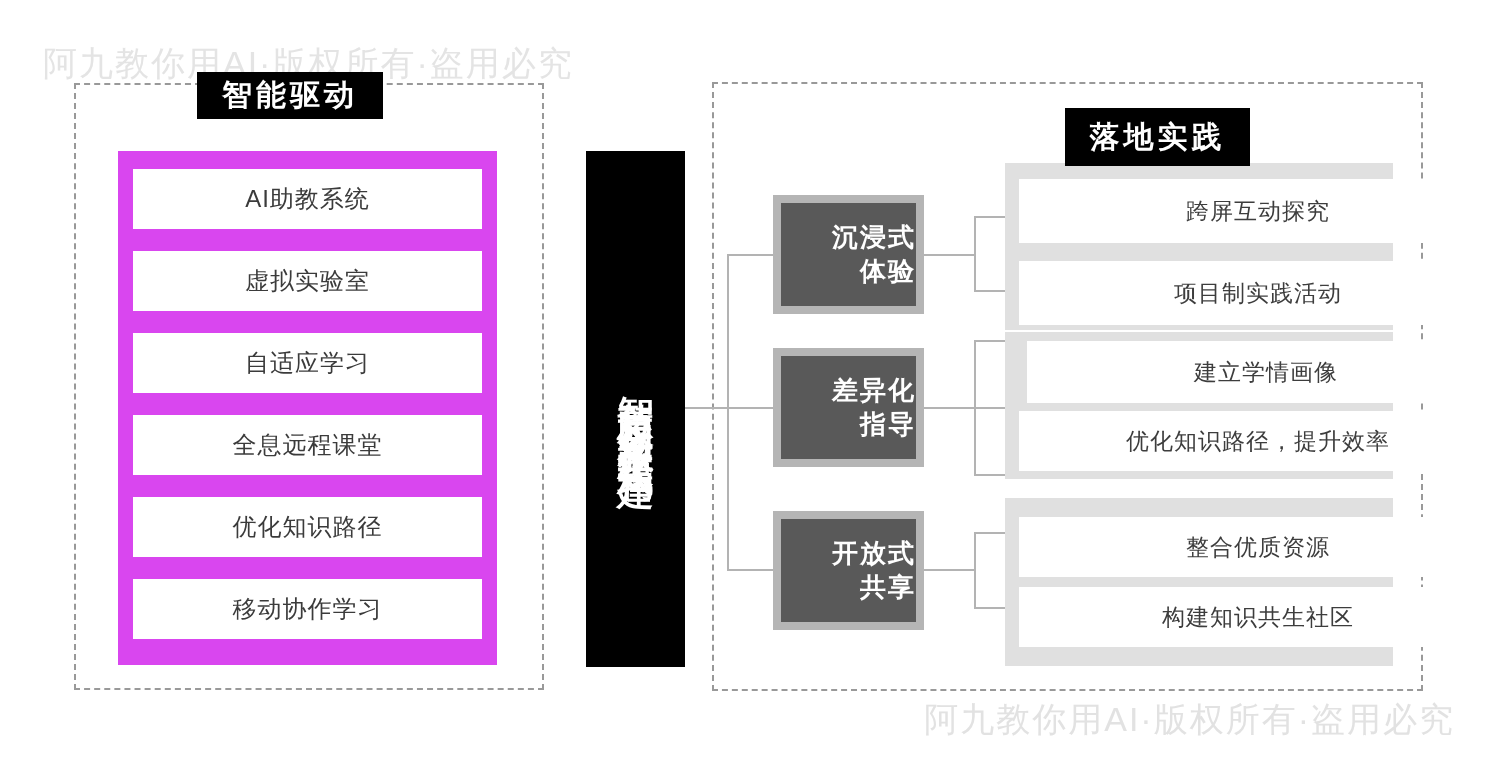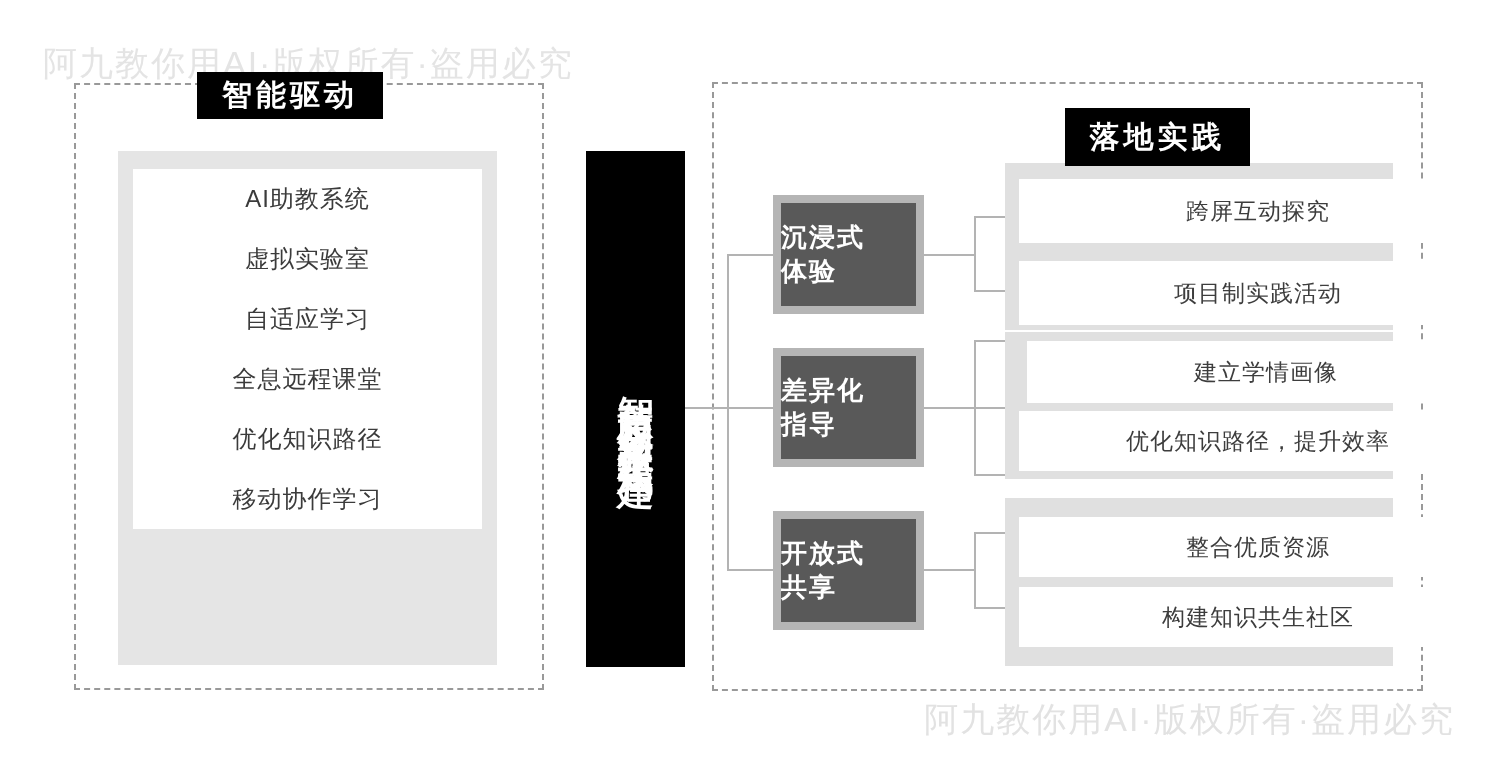--- a/index.html
+++ b/index.html
@@ -41,23 +41,24 @@
     align-items: center;
     justify-content: center;
     z-index: 5;
   }
 
   
   .left-container {
     position: absolute;
     left: 118px; top: 151px;
     width: 379px; height: 514px;
-    background: #e5e5e5;
+    background: #d946ef;
     display: flex;
     flex-direction: column;
+    gap: 22px;
     padding: 18px 15px;
     box-sizing: border-box;
     z-index: 3;
   }
   .left-row {
     background: #ffffff;
     height: 60px;
     flex: 0 0 60px;
     display: flex;
     align-items: center;
@@ -104,21 +105,21 @@
   .branch-inner {
     width: 100%; height: 100%;
     background: #595959;
     color: #ffffff;
     font-weight: bold;
     font-size: 26px;
     line-height: 1.3;
     letter-spacing: 2px;
     display: flex;
     flex-direction: column;
-    align-items: flex-start;
+    align-items: flex-end;
     justify-content: center;
   }
 
   
   .right-container {
     position: absolute;
     left: 1005px;
     width: 388px;
     background: #e0e0e0;
     z-index: 3;

